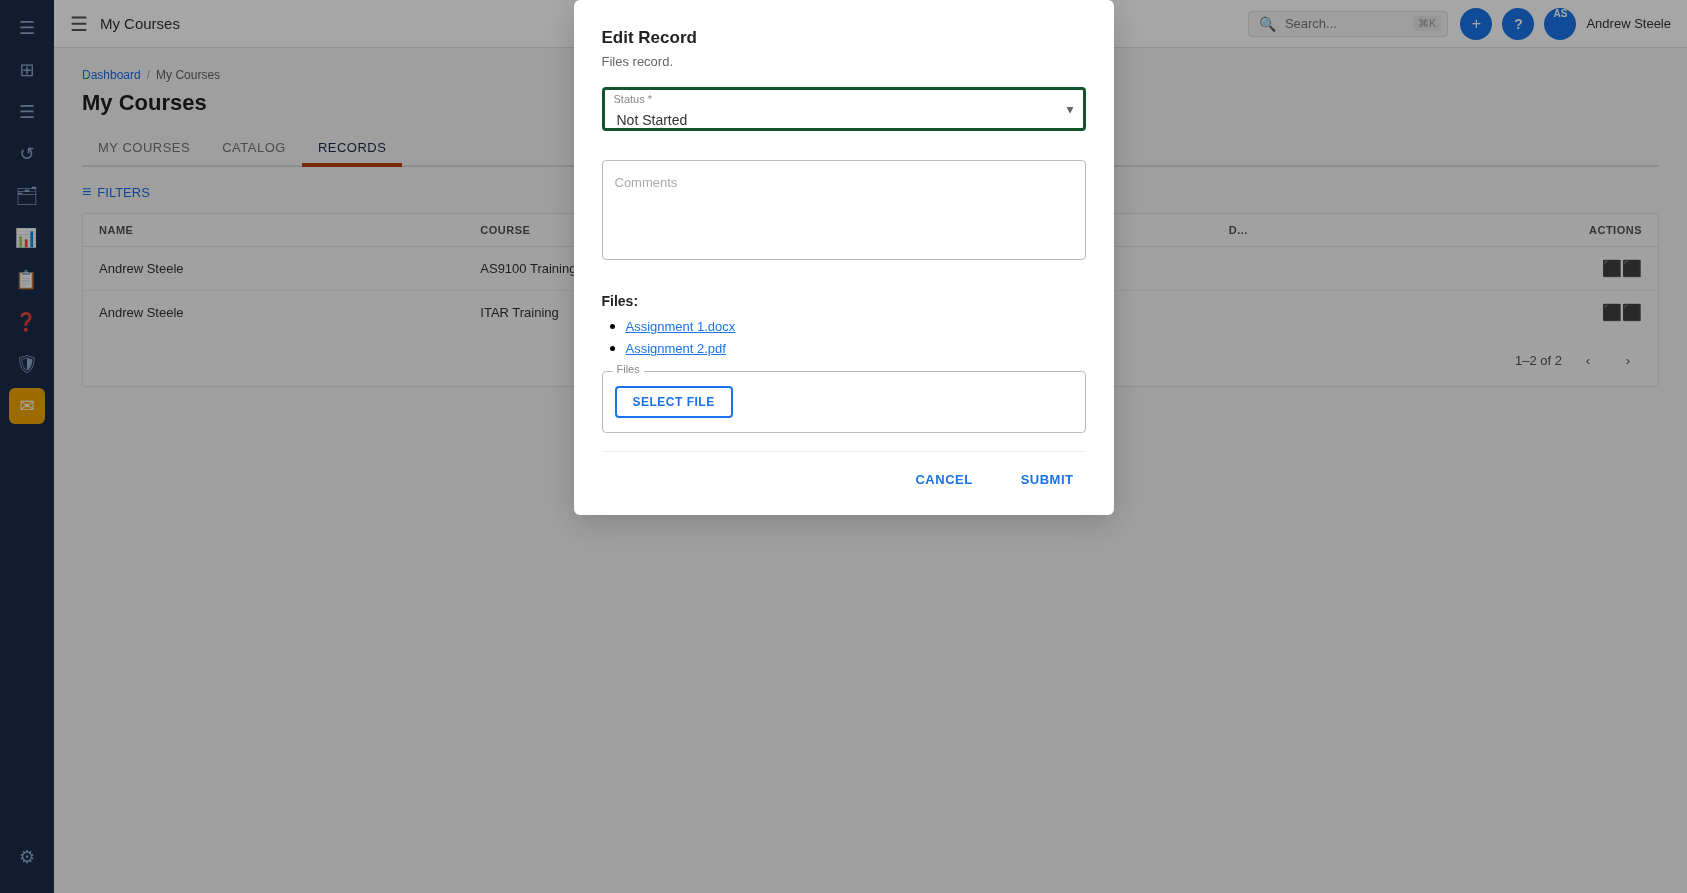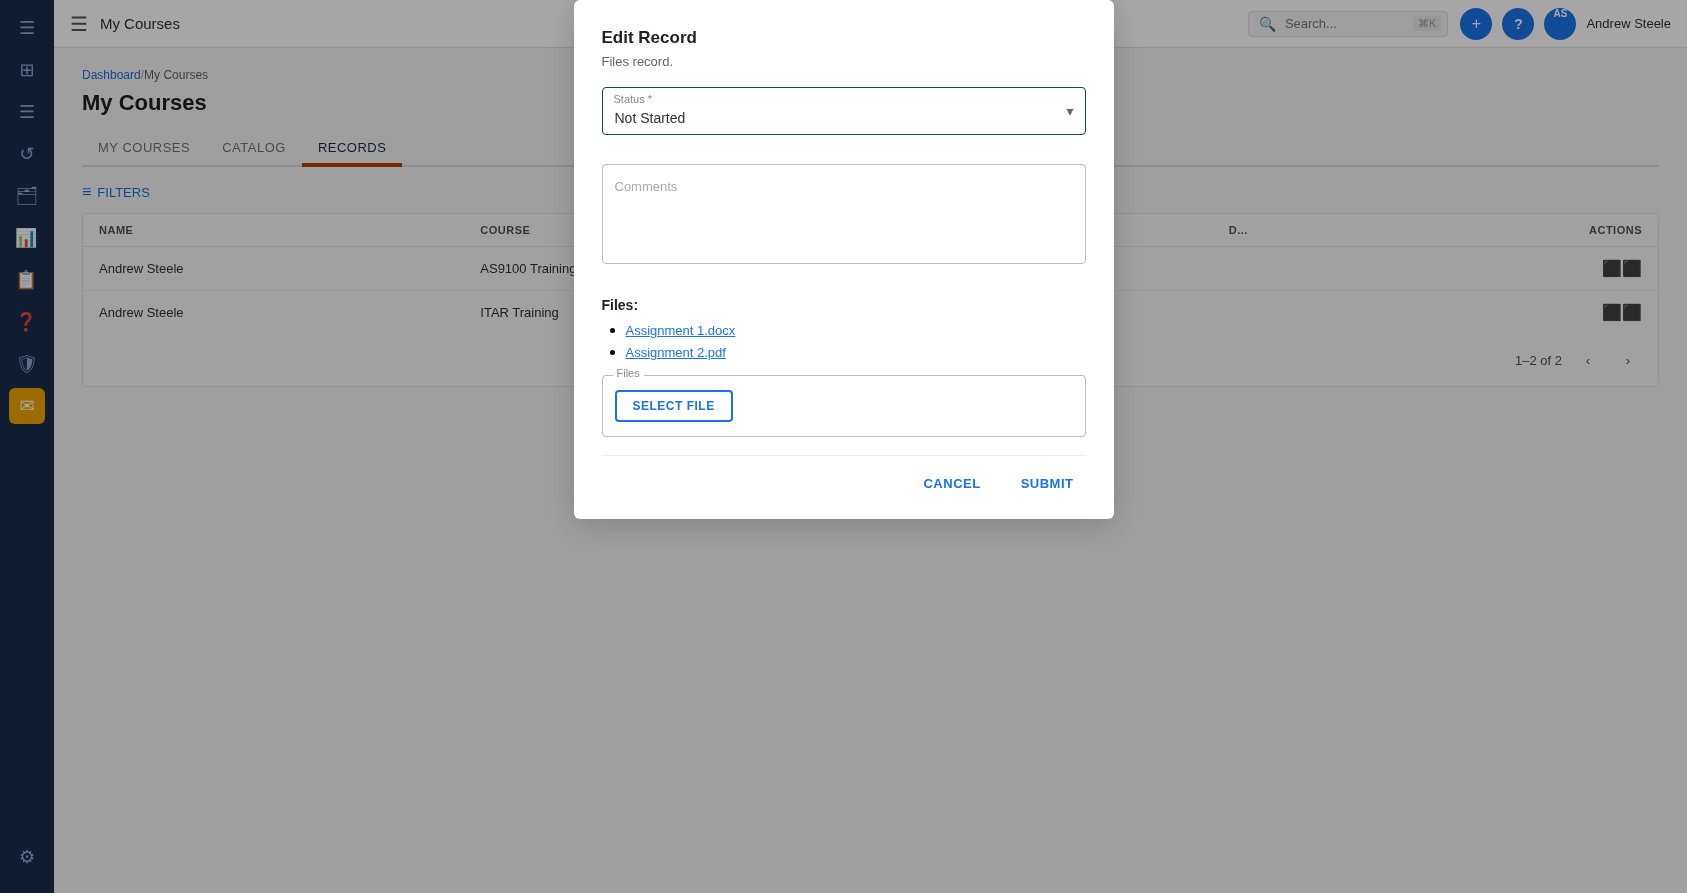--- a/index.html
+++ b/index.html
@@ -128,20 +128,21 @@
       flex: 1;
       padding: 20px 28px;
       overflow-y: auto;
       filter: brightness(0.97);
     }
     .breadcrumb {
       font-size: 12px;
       color: #666;
       margin-bottom: 8px;
       display: flex;
+      gap: 6px;
       align-items: center;
     }
     .breadcrumb a { color: #1a73e8; text-decoration: none; }
     .breadcrumb-sep { color: #aaa; }
     .page-title {
       font-size: 22px;
       font-weight: 700;
       color: #222;
       margin-bottom: 16px;
     }
@@ -276,23 +277,23 @@
     .field-label {
       position: absolute;
       top: 6px;
       left: 12px;
       font-size: 11px;
       color: #888;
       pointer-events: none;
     }
     .field-select {
       width: 100%;
-      border: 1px solid #14532d;
-      border-radius: 4px;
-      padding: 22px 36px 8px 12px;
+      border: 3px solid #14532d;
+      border-radius: 4px;
+      padding: 22px 36px 0 12px;
       font-size: 14px;
       color: #333;
       background: #fff;
       appearance: none;
       cursor: pointer;
       outline: none;
     }
     .select-arrow {
       position: absolute;
       right: 12px;
@@ -363,21 +364,21 @@
       font-size: 12px;
       font-weight: 700;
       cursor: pointer;
       letter-spacing: 0.5px;
       text-transform: uppercase;
     }
 
     .dialog-actions {
       display: flex;
       justify-content: flex-end;
-      gap: 16px;
+      gap: 24px;
       margin-top: 18px;
       padding-top: 12px;
       border-top: 1px solid #eee;
     }
     .btn-cancel {
       background: transparent;
       border: none;
       color: #1a73e8;
       font-size: 13px;
       font-weight: 700;

